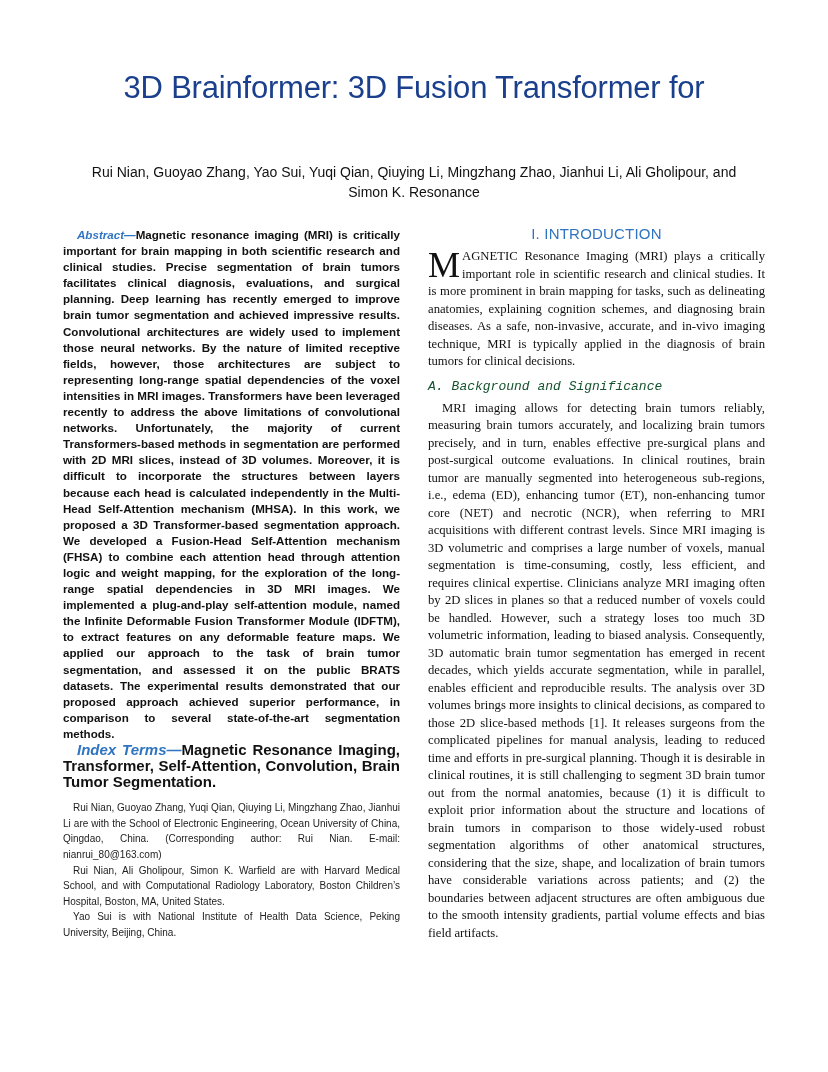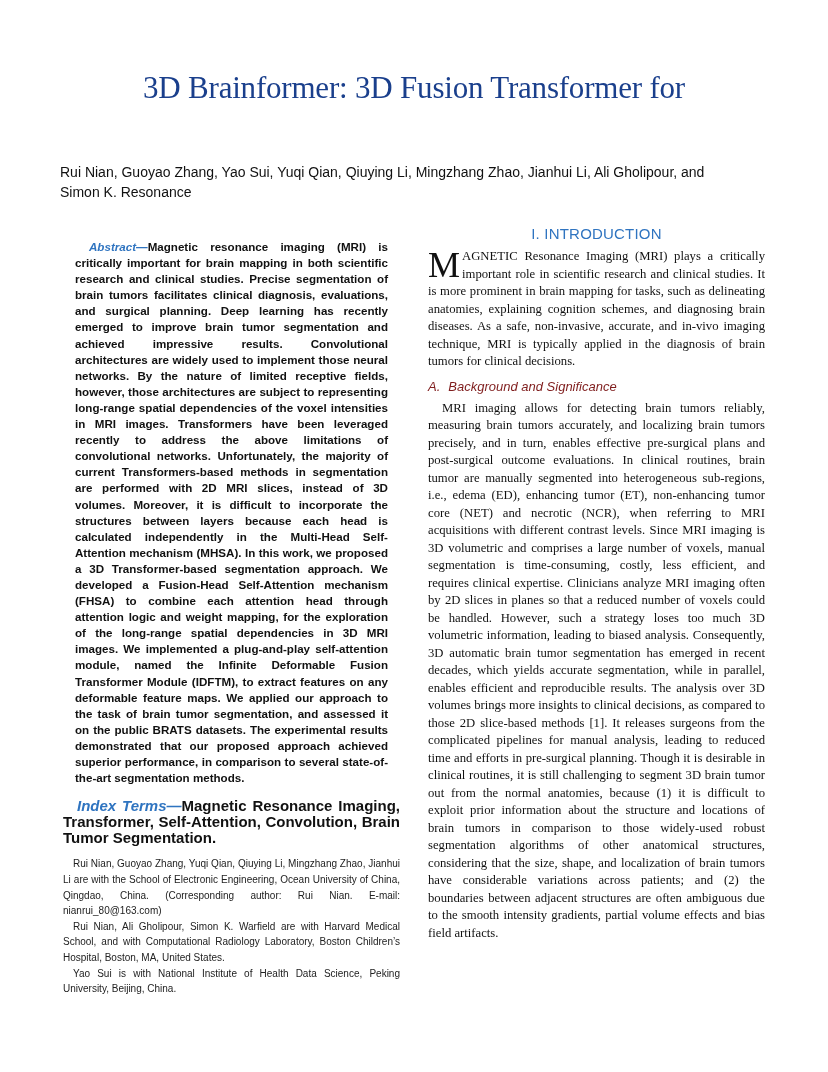--- a/index.html
+++ b/index.html
@@ -1,55 +1,55 @@
 <!DOCTYPE html>
 <html><head>
 <meta charset="utf-8">
 <style>
   html, body { margin: 0; padding: 0; background: #ffffff; }
   body { width: 828px; height: 1072px; position: relative; overflow: hidden; color: #111; }
   .title {
     position: absolute; left: 0; width: 828px; top: 68px;
-    text-align: center; font-family: Liberation Serif, serif;
+    text-align: center; font-family: Liberation Sans, sans-serif;
     font-size: 31px; line-height: 40px; color: #1a3f8c; margin: 0; font-weight: normal;
     letter-spacing: -0.2px;
   }
   .authors {
     position: absolute; left: 60px; width: 708px; top: 162px;
-    text-align: left; font-family: "Liberation Sans", sans-serif;
+    text-align: center; font-family: "Liberation Sans", sans-serif;
     font-size: 14px; line-height: 20px; color: #111; margin: 0;
   }
   .col-left {
     position: absolute; left: 63px; top: 227px; width: 337px;
     font-family: "Liberation Sans", sans-serif;
   }
   .abstract {
     font-size: 11.6px; line-height: 16.1px; font-weight: bold; text-align: justify;
-    text-indent: 14px; margin: 12px;
+    text-indent: 14px; margin: 0;
   }
   .abstract .lead { color: #2f74c0; font-style: italic; font-weight: bold; }
   .index-terms { font-size: 15px; line-height: 16.1px; font-weight: bold; text-align: justify; text-indent: 14px; margin: 0; }
   .index-terms .lead { color: #2f74c0; font-style: italic; }
   .footnotes { margin-top: 10px; font-size: 10px; line-height: 15.6px; color: #222; }
   .footnotes p { margin: 0; text-indent: 10px; text-align: justify; }
   .col-right {
     position: absolute; left: 428px; top: 225px; width: 337px;
     font-family: "Liberation Serif", serif;
   }
   .section-heading {
     text-align: center; font-family: "Liberation Sans", sans-serif;
     font-size: 15px; color: #2f74c0; margin: 0 0 6px 0; font-weight: normal; letter-spacing: 0.2px;
   }
   .body-text { font-size: 12.7px; line-height: 17.5px; text-align: justify; margin: 0; }
   .dropcap {
     float: left; font-size: 36px; line-height: 30px; margin: 2px 2px 0 0; font-family: "Liberation Serif", serif;
   }
   .subsection-heading {
-    font-family: Liberation Sans, sans-serif; font-style: italic; font-size: 13px;
-    color: #7f1d1d; margin: 8px 0 6px 0; font-weight: normal;
+    font-family: Liberation Mono, monospace; font-style: italic; font-size: 13px;
+    color: #14532d; margin: 8px 0 6px 0; font-weight: normal;
   }
   .subsection-heading .num { margin-right: 8px; }
   .indent { text-indent: 14px; }
 </style>
 </head>
 <body>
 
 <h1 class="title">
   <span>3D Brainformer: 3D Fusion Transformer for</span><br>
 </h1>

